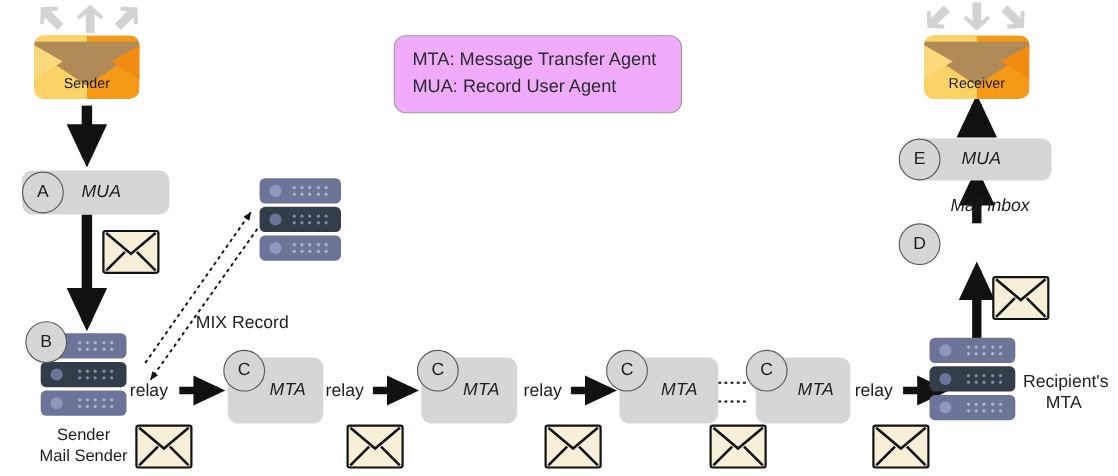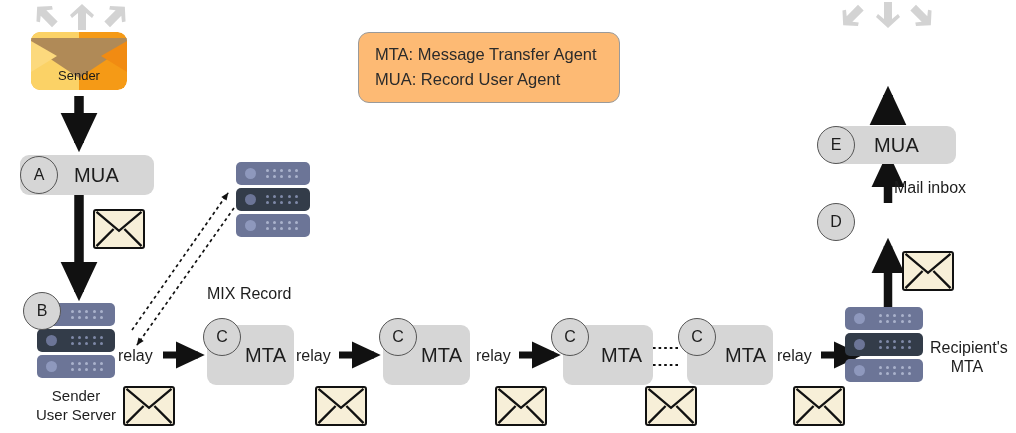--- a/index.html
+++ b/index.html
@@ -20,42 +20,43 @@
   
   .node{
     background:#d6d6d6;
     border-radius:9px;
     display:flex;
     align-items:center;
     box-sizing:border-box;
   }
   .node-label{
     color:#1d1d1d;
-    font-size:20px;
+    font-size:16px;
     letter-spacing:.2px;
     white-space:nowrap;
+    font-style:italic;
   }
   
   .badge{
     position:absolute;
     width:38px;height:38px;
     border-radius:50%;
     background:#d6d6d6;
     border:1.6px solid #555;
     display:flex;align-items:center;justify-content:center;
     font-size:16px;color:#1d1d1d;
     box-sizing:border-box;
     z-index:4;
   }
 
   
   .legend{
     border:1.4px solid #9a9a9a;
     border-radius:11px;
-    background:#fdba74;
+    background:#f0abfc;
     padding:9px 16px 10px 16px;
     box-sizing:border-box;
   }
   .legend div{
     font-size:16.5px;
     color:#2b2b2b;
     line-height:25px;
     white-space:nowrap;
   }
 
@@ -242,21 +243,21 @@
           <i></i>
           <i></i>
         </span>
     </div>
   </div>
   <div class="badge" style="left:23px;top:292px;">
     <span>B</span>
   </div>
   <div class="txt center abs" style="left:6px;top:386px;width:140px;font-size:15px;">
     <div>Sender</div>
-    <div>User Server</div>
+    <div>Mail Sender</div>
   </div>
 
   <div class="legend abs" style="left:358px;top:32px;width:262px;">
     <div>MTA: Message Transfer Agent</div>
     <div>MUA: Record User Agent</div>
   </div>
 
   <div class="server" style="left:236px;top:162px;width:74px;">
     <div class="srack lite">
       <span class="led"></span>
@@ -298,21 +299,21 @@
           <i></i>
           <i></i>
           <i></i>
           <i></i>
           <i></i>
           <i></i>
         </span>
     </div>
   </div>
 
-  <div class="txt abs" style="left:178px;top:284px;margin-left:29px;">MIX Record</div>
+  <div class="txt abs" style="left:178px;top:284px;">MIX Record</div>
 
   <div class="txt abs" style="left:118px;top:346px;">relay</div>
 
   <div class="node abs" style="left:207px;top:325px;width:87px;height:60px;padding-left:38px;">
     <span class="node-label">MTA</span>
   </div>
   <div class="badge" style="left:203px;top:318px;">
     <span>C</span>
   </div>
 
@@ -398,29 +399,41 @@
   <div class="hint abs" style="left:840px;top:2px;">
     <svg width="96" height="30" viewBox="0 0 96 30" xmlns="http://www.w3.org/2000/svg">
       <g fill="#d3d3d3">
         <path d="M8 2 L8 18 L3 14 L1 17 L12 27 L23 17 L21 14 L16 18 L16 2 z" transform="rotate(45 12 14.5)"></path>
         <path d="M44 0 L44 17 L38 12 L36 15 L48 26 L60 15 L58 12 L52 17 L52 0 z"></path>
         <path d="M78 2 L78 18 L73 14 L71 17 L82 27 L93 17 L91 14 L86 18 L86 2 z" transform="rotate(-45 82 14.5)"></path>
       </g>
     </svg>
   </div>
 
+  <div class="bigenv" style="left:840px;top:32px;">
+    <div class="cap">
+      <svg width="96" height="58" viewBox="0 0 96 58" xmlns="http://www.w3.org/2000/svg">
+        <rect x="0" y="0" width="96" height="58" rx="9" fill="#f59a16"></rect>
+        <path d="M0 0 L48 0 L48 58 L0 58 z" fill="#fbd266"></path>
+        <path d="M0 6 L48 6 L96 6 L96 14 L48 46 L0 14 z" fill="#b08a57"></path>
+        <path d="M0 9 L0 40 L26 24 z" fill="#fcd97d"></path>
+        <path d="M96 9 L96 40 L70 24 z" fill="#f18b12"></path>
+      </svg>
+    </div>
+    <div class="nm">Receiver</div>
+  </div>
 
   <div class="node abs" style="left:828px;top:126px;width:128px;height:38px;padding-left:46px;">
     <span class="node-label">MUA</span>
   </div>
   <div class="badge" style="left:817px;top:126px;">
     <span>E</span>
   </div>
 
-  <div class="txt abs" style="left:894px;top:178px;">Mail inbox</div>
+  <div class="txt abs" style="left:864px;top:178px;font-style:italic;">Mail inbox</div>
 
   <div class="badge" style="left:817px;top:203px;">
     <span>D</span>
   </div>
 
   <div class="env" style="left:902px;top:251px;">
     <svg viewBox="0 0 52 40" xmlns="http://www.w3.org/2000/svg">
       <path d="M1 1 L26 22 L51 1" fill="none" stroke="#111" stroke-width="2.6"></path>
       <path d="M1 39 L20 20 M51 39 L32 20" fill="none" stroke="#111" stroke-width="2.6"></path>
     </svg>

